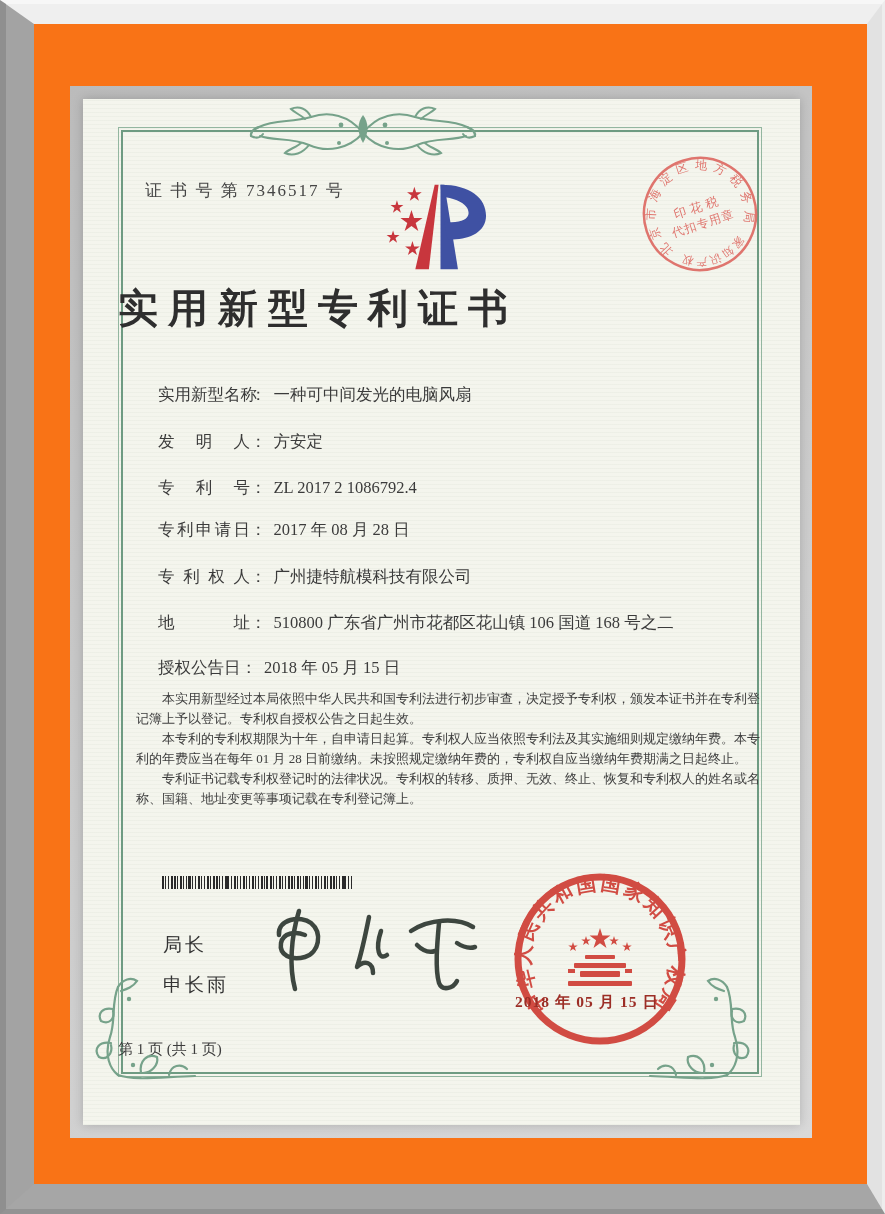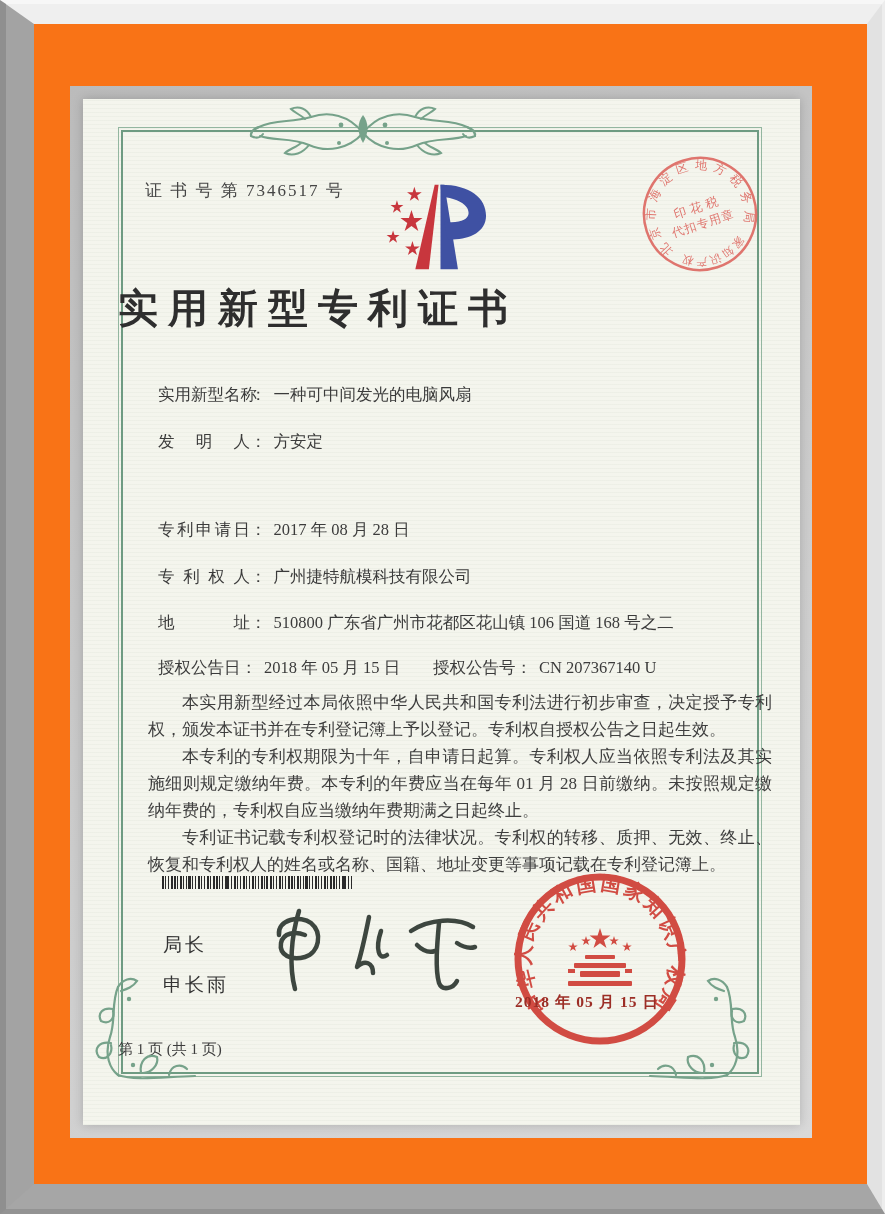--- a/index.html
+++ b/index.html
@@ -42,21 +42,21 @@
   .doc-title { position:absolute; left:35px; top:182px; width:644px; text-align:left; font-size:40px; font-weight:700; color:#2e2e2e; letter-spacing:10px; white-space:nowrap; }
 
   .row { position:absolute; left:75px; font-size:16.5px; color:#3b3b3b; white-space:nowrap; }
   .row .lab { display:inline-block; width:92px; text-align:justify; text-align-last:justify; vertical-align:top; }
   .row .val { margin-left:7px; }
   .r0 { top:285px; } .r1 { top:332px; } .r2 { top:378px; }
   .r3 { top:420px; } .r4 { top:467px; } .r5 { top:513px; }
   .grant-row { top:558px; width:604px; }
   .grant-row .g2 { position:absolute; left:275px; top:0; }
 
-  .paras { position:absolute; left:65px; top:590px; width:624px; font-size:17px; line-height:27px; color:#3e3e3e; text-align:justify; }
+  .paras { position:absolute; left:53px; top:590px; width:624px; font-size:13px; line-height:20px; color:#3e3e3e; text-align:justify; }
   .paras p { margin:0; text-indent:2em; }
 
   .barcode {
     position:absolute; left:79px; top:777px; width:190px; height:13px;
     background:
       repeating-linear-gradient(90deg,#2a2a2a 0 1px,transparent 1px 3px),
       repeating-linear-gradient(90deg,#2a2a2a 0 2px,transparent 2px 9px),
       repeating-linear-gradient(90deg,#2a2a2a 0 1px,transparent 1px 13px);
   }
 
@@ -155,35 +155,35 @@
     </svg>
 
     <div class="doc-title">实用新型专利证书</div>
 
     <div class="row r0">
       <span class="lab">实用新型名称</span><span>：</span><span class="val">一种可中间发光的电脑风扇</span>
     </div>
     <div class="row r1">
       <span class="lab">发明人</span><span>：</span><span class="val">方安定</span>
     </div>
+    <div class="row r2">
+      <span class="lab">专利号</span><span>：</span><span class="val">ZL 2017 2 1086792.4</span>
+    </div>
     <div class="row r3">
       <span class="lab">专利申请日</span><span>：</span><span class="val">2017 年 08 月 28 日</span>
     </div>
     <div class="row r4">
       <span class="lab">专利权人</span><span>：</span><span class="val">广州捷特航模科技有限公司</span>
     </div>
     <div class="row r5">
       <span class="lab">地址</span><span>：</span><span class="val">510800 广东省广州市花都区花山镇 106 国道 168 号之二</span>
     </div>
 
     <div class="row grant-row">
       <span>授权公告日</span><span>：</span><span class="val">2018 年 05 月 15 日</span>
-      <span class="g2">
-        <span>授权公告号</span><span>：</span><span class="val">CN 207367140 U</span>
-      </span>
     </div>
 
     <div class="paras">
       <p>本实用新型经过本局依照中华人民共和国专利法进行初步审查，决定授予专利权，颁发本证书并在专利登记簿上予以登记。专利权自授权公告之日起生效。</p>
       <p>本专利的专利权期限为十年，自申请日起算。专利权人应当依照专利法及其实施细则规定缴纳年费。本专利的年费应当在每年 01 月 28 日前缴纳。未按照规定缴纳年费的，专利权自应当缴纳年费期满之日起终止。</p>
       <p>专利证书记载专利权登记时的法律状况。专利权的转移、质押、无效、终止、恢复和专利权人的姓名或名称、国籍、地址变更等事项记载在专利登记簿上。</p>
     </div>
 
     <div class="barcode"></div>
 

